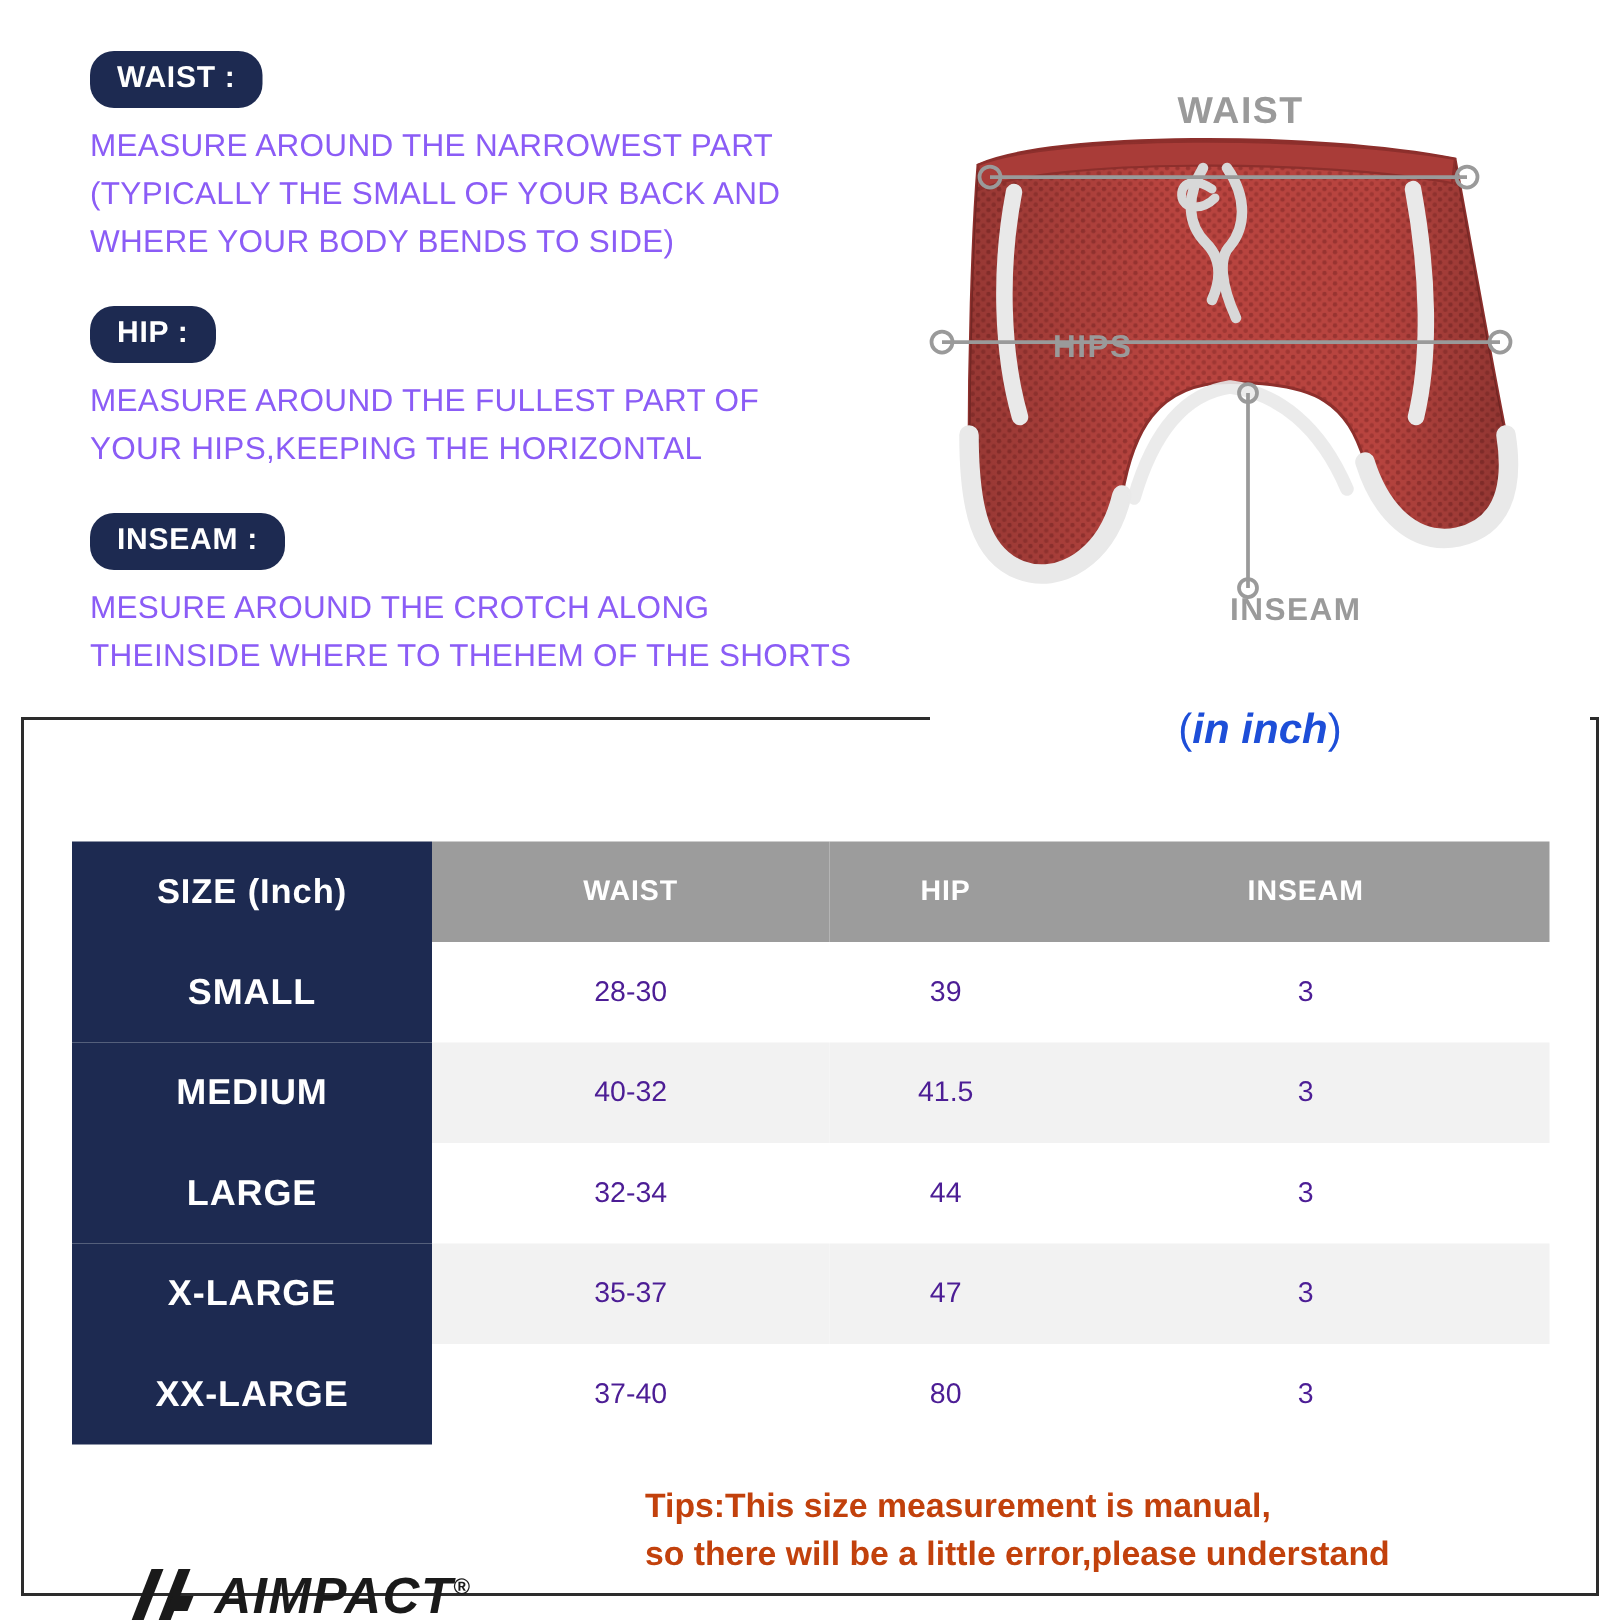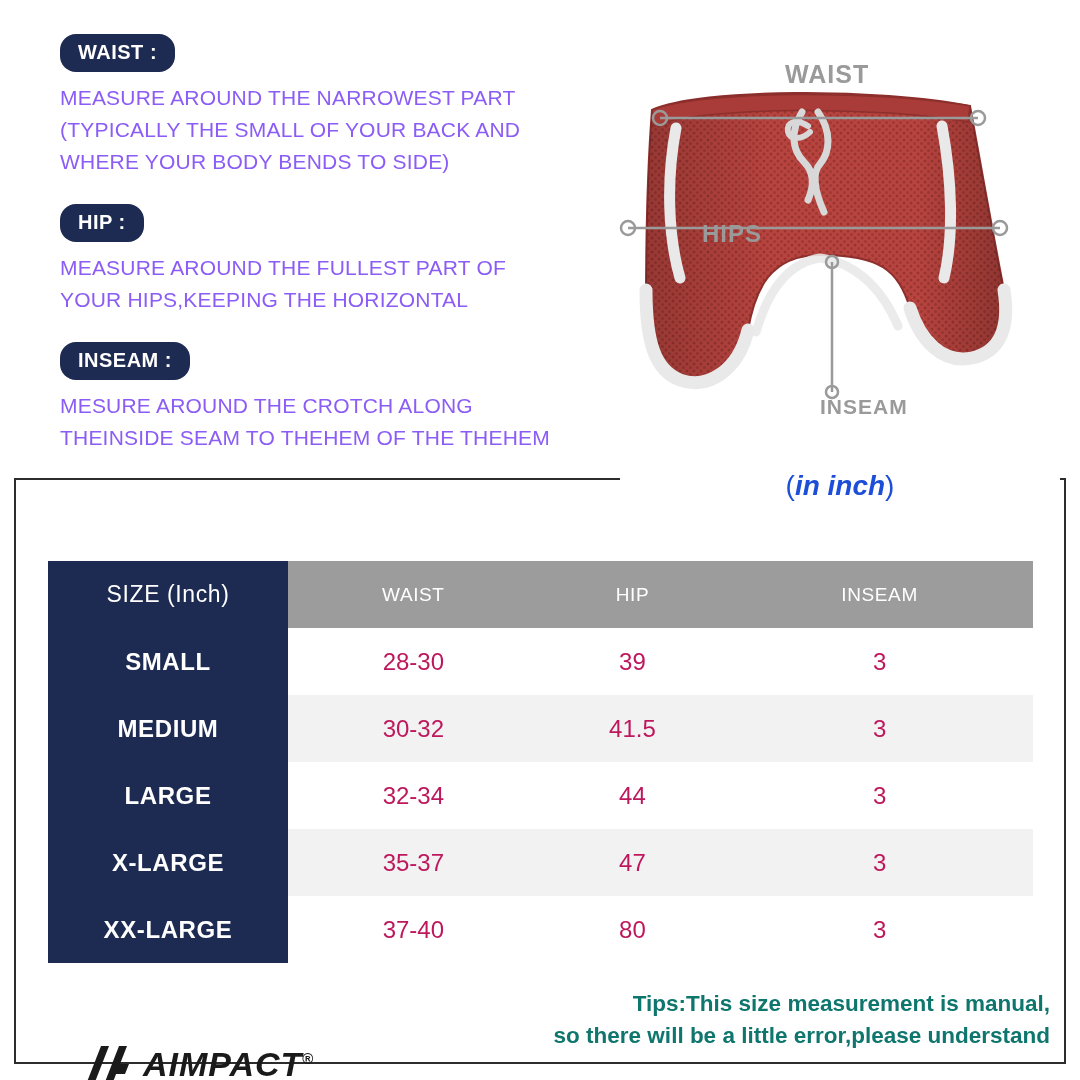--- a/index.html
+++ b/index.html
@@ -48,21 +48,21 @@
     left: 580px; top: 40px;
     width: 470px; height: 410px;
   }
   .label-waist, .label-hips, .label-inseam {
     position: absolute;
     color: #9a9a9a;
     font-weight: bold;
     letter-spacing: 1px;
   }
   .label-waist { left: 205px; top: 20px; font-size: 25px; }
-  .label-hips  { left: 122px; top: 180px; font-size: 24px; text-align: center; }
+  .label-hips  { left: 122px; top: 180px; font-size: 21px; text-align: center; }
   .label-inseam{ left: 240px; top: 355px; font-size: 21px; }
 
   .shorts-svg { position: absolute; left: 0; top: 0; }
 
   
   .table-frame {
     position: absolute;
     left: 14px; top: 478px;
     width: 1052px; height: 586px;
     border: 2px solid #2c2c2c;
@@ -105,39 +105,39 @@
   .size-table th, .size-table td {
     padding: 0;
     height: 67px;
     text-align: center;
     vertical-align: middle;
   }
   .size-table thead th {
     background: #9c9c9c;
     color: #ffffff;
     font-size: 19px;
-    font-weight: normal;
+    font-weight: bold;
     letter-spacing: 0.6px;
   }
   .size-table thead th.size-head {
     background: #1d2a51;
     font-size: 23px;
     width: 240px;
   }
   .size-table tbody td.size-cell {
     background: #1d2a51;
     color: #ffffff;
     font-size: 24px;
     font-weight: bold;
     letter-spacing: 0.6px;
     margin-left: 36px;
   }
   .size-table tbody td.val {
-    color: #be185d;
-    font-size: 24px;
+    color: #4c1d95;
+    font-size: 19px;
     background: #ffffff;
   }
   .size-table tbody tr.alt td.val { background: #f2f2f2; }
 
   
   .brand {
     position: absolute;
     left: 85px; top: 1000px;
     display: flex;
     align-items: center;
@@ -153,25 +153,25 @@
   }
   .brand-reg {
     font-size: 15px;
     vertical-align: super;
     font-style: normal;
   }
   .tips {
     position: absolute;
     left: 430px; top: 988px;
     width: 620px;
-    text-align: right;
+    text-align: left;
     font-size: 22.5px;
     font-weight: bold;
     line-height: 32px;
-    color: #0f766e;
+    color: #c2410c;
   }
 </style>
 </head>
 <body>
 
 <div class="page">
 
   <div class="instructions">
 
     <div class="instr-block">
@@ -188,21 +188,21 @@
       <div class="instr-text">
         <div>MEASURE AROUND THE FULLEST PART OF</div>
         <div>YOUR HIPS,KEEPING THE HORIZONTAL</div>
       </div>
     </div>
 
     <div class="instr-block">
       <div class="instr-pill">INSEAM :</div>
       <div class="instr-text">
         <div>MESURE AROUND THE CROTCH ALONG</div>
-        <div>THEINSIDE SEAM TO THEHEM OF THE THEHEM</div>
+        <div>THEINSIDE WHERE TO THEHEM OF THE SHORTS</div>
       </div>
     </div>
 
   </div>
 
   <div class="product-area">
 
     <svg class="shorts-svg" width="470" height="410" viewBox="0 0 470 410">
       <defs>
         <pattern id="mesh" width="7" height="7" patternUnits="userSpaceOnUse">
@@ -289,21 +289,21 @@
     </thead>
     <tbody>
       <tr>
         <td class="size-cell">SMALL</td>
         <td class="val">28-30</td>
         <td class="val">39</td>
         <td class="val">3</td>
       </tr>
       <tr class="alt">
         <td class="size-cell">MEDIUM</td>
-        <td class="val">30-32</td>
+        <td class="val">40-32</td>
         <td class="val">41.5</td>
         <td class="val">3</td>
       </tr>
       <tr>
         <td class="size-cell">LARGE</td>
         <td class="val">32-34</td>
         <td class="val">44</td>
         <td class="val">3</td>
       </tr>
       <tr class="alt">

